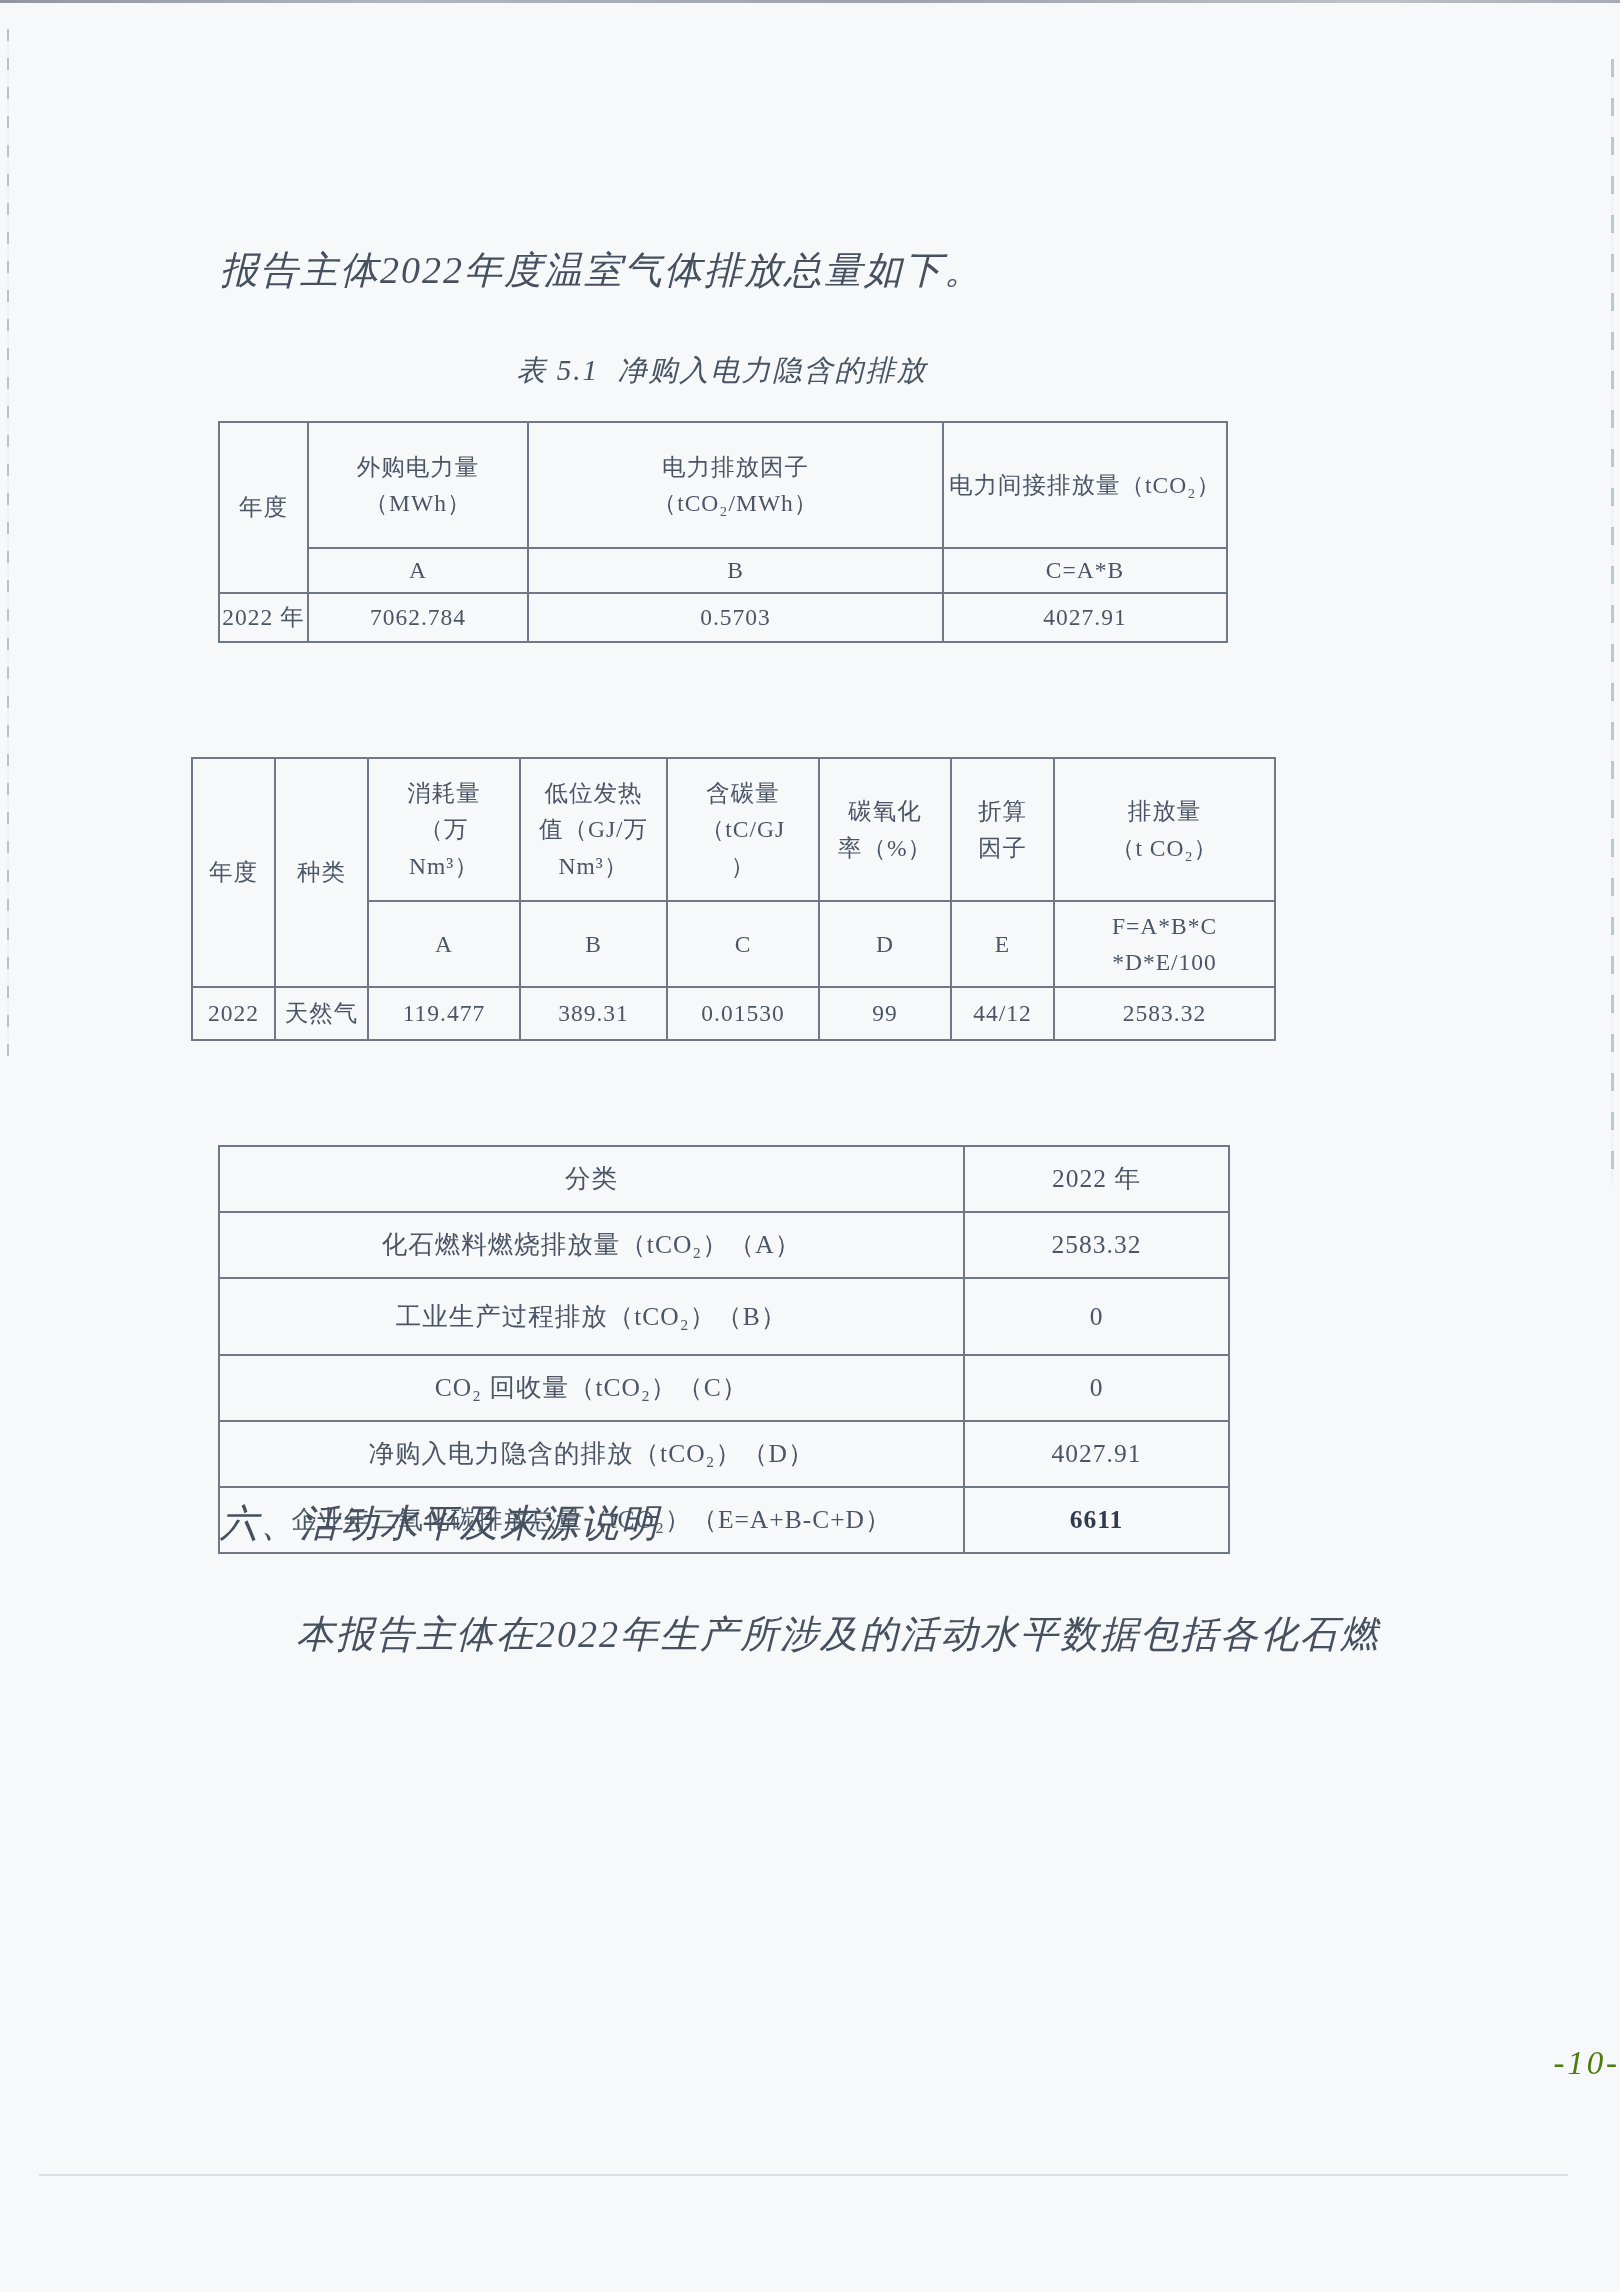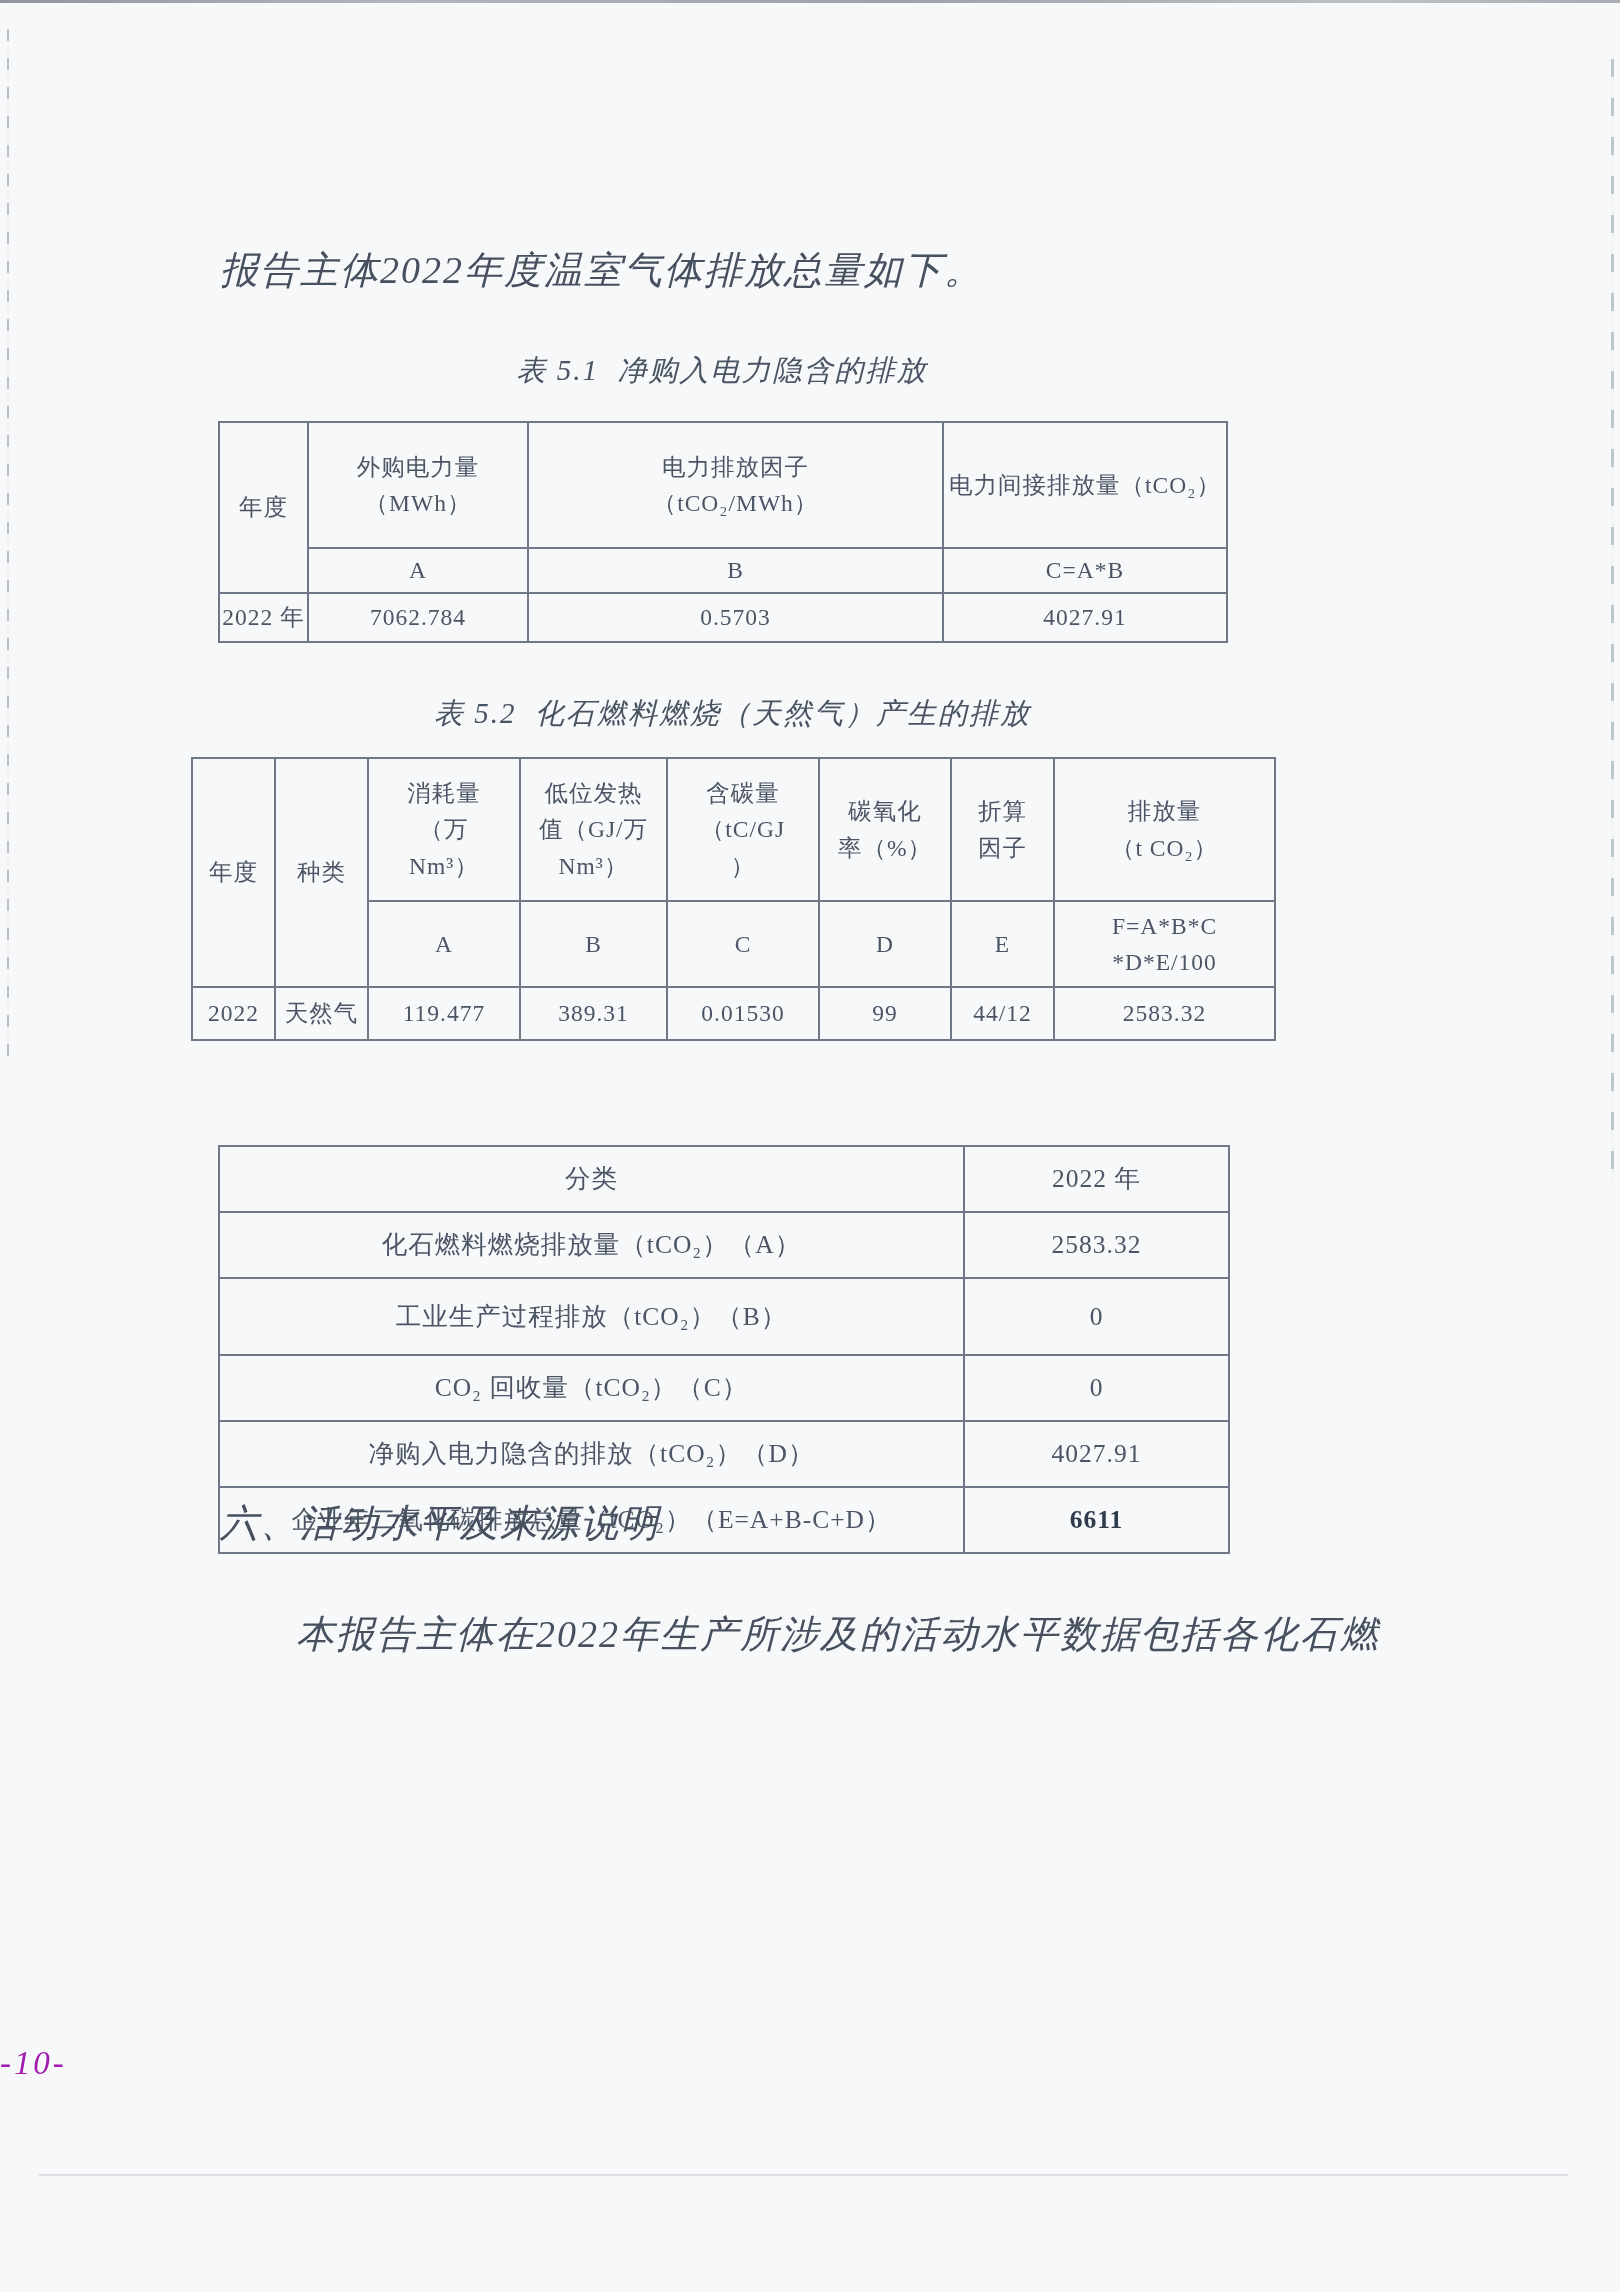--- a/index.html
+++ b/index.html
@@ -24,21 +24,21 @@
   .txt{position:absolute;color:#46505f;letter-spacing:2px;font-style:italic;}
   .body-text{font-size:38px;}
   .title{font-size:29px;text-align:center;white-space:pre;color:#495463;}
 
   table{border-collapse:collapse;table-layout:fixed;position:absolute;}
   td{border:2px solid #6e7886;text-align:center;vertical-align:middle;
      font-size:23.5px;color:#4b5565;white-space:pre-line;letter-spacing:1px;
      padding:0 2px;line-height:1.55;}
   .t3 td{font-size:25.5px;}
   .val-bold{font-weight:bold;color:#303b4c;}
-  .pagenum{font-size:33px;letter-spacing:2.9px;text-align:left;width:100%;color:#a21caf;}
+  .pagenum{font-size:33px;letter-spacing:2.9px;text-align:right;width:100%;color:#4d7c0f;}
 </style>
 </head>
 <body>
 
 <div class="page">
   <div class="edge-top"></div>
   <div class="edge-left"></div>
   <div class="edge-right"></div>
   <div class="crease"></div>
 
@@ -68,21 +68,20 @@
     </tr>
     <tr style="height:49px">
       <td>2022 年</td>
       <td>7062.784</td>
       <td>0.5703</td>
       <td>4027.91</td>
     </tr>
   </tbody>
     </table>
 
-  <div class="txt title" style="top:694px;left:191px;width:1083px;">表 5.2  化石燃料燃烧（天然气）产生的排放</div>
 
   <table class="t2" style="top:757px;left:191px;width:1083px;">
     <colgroup>
       <col style="width:83px">
         <col style="width:93px">
         <col style="width:152px">
         <col style="width:147px">
       <col style="width:152px">
         <col style="width:132px">
         <col style="width:103px">

